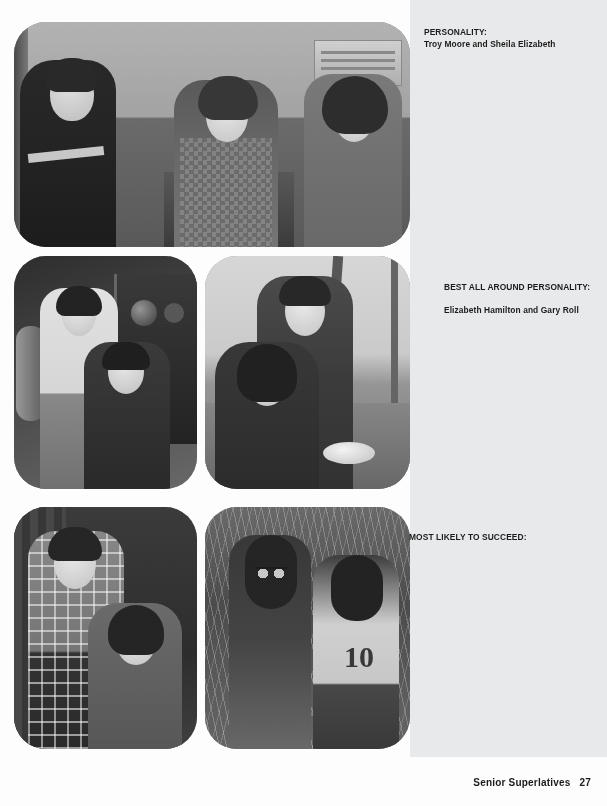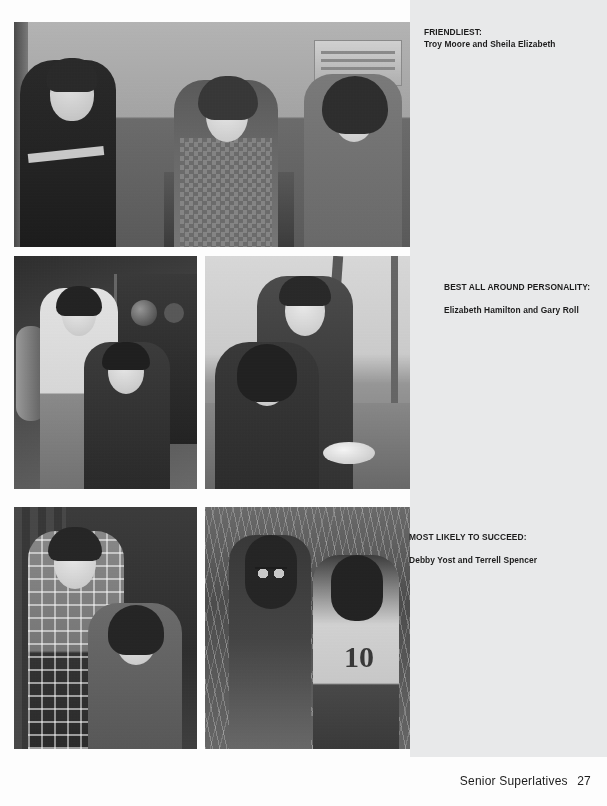--- a/index.html
+++ b/index.html
@@ -29,20 +29,21 @@
     height: 757px;
     background: #e8e9ea;
   }
 
   
   .photo {
     position: absolute;
     overflow: hidden;
     background: #8d8d8d;
     filter: grayscale(100%);
+    border-radius: 32px;
   }
   .photo .inner {
     position: absolute;
     inset: 0;
   }
 
   
   .grain {
     position: absolute;
     inset: 0;
@@ -334,22 +335,22 @@
 
   #cap-group-1 { left: 424px; top: 26px; width: 175px; }
   #cap-group-2 { left: 444px; top: 281px; width: 175px; }
   #cap-group-3 { left: 409px; top: 531px; width: 175px; }
 
   
   .footer {
     position: absolute;
     right: 16px;
     bottom: 18px;
-    font-size: 12px;
-    font-weight: 400;
+    font-size: 10px;
+    font-weight: 700;
     color: #1c1c1c;
     letter-spacing: .2px;
   }
   .footer .page-num { margin-left: 6px; }
 </style>
 </head>
 <body>
 
 <div class="page">
 
@@ -449,40 +450,39 @@
         <div class="p5-b-face"></div>
         <div class="p5-b-hair"></div>
         <div class="numeral">10</div>
       </div>
     </div>
     <div class="grain"></div>
   </div>
 
   <div class="caption-group" id="cap-group-1">
     <div class="caption-block">
-      <div class="caption-title">FRIENDLIEST:</div>
+      <div class="caption-title">PERSONALITY:</div>
       <div class="caption-names">Troy Moore and Sheila Elizabeth</div>
     </div>
   </div>
 
   <div class="caption-group" id="cap-group-2">
     <div class="caption-block">
       <div class="caption-title">BEST ALL AROUND PERSONALITY:</div>
     </div>
     <div class="caption-block">
       <div class="caption-names">Elizabeth Hamilton and Gary Roll</div>
     </div>
   </div>
 
   <div class="caption-group" id="cap-group-3">
     <div class="caption-block">
       <div class="caption-title">MOST LIKELY TO SUCCEED:</div>
     </div>
     <div class="caption-block">
-      <div class="caption-names">Debby Yost and Terrell Spencer</div>
     </div>
   </div>
 
   <div class="footer">
     <span>Senior Superlatives</span>
     <span class="page-num">27</span>
   </div>
 
 </div>
 

